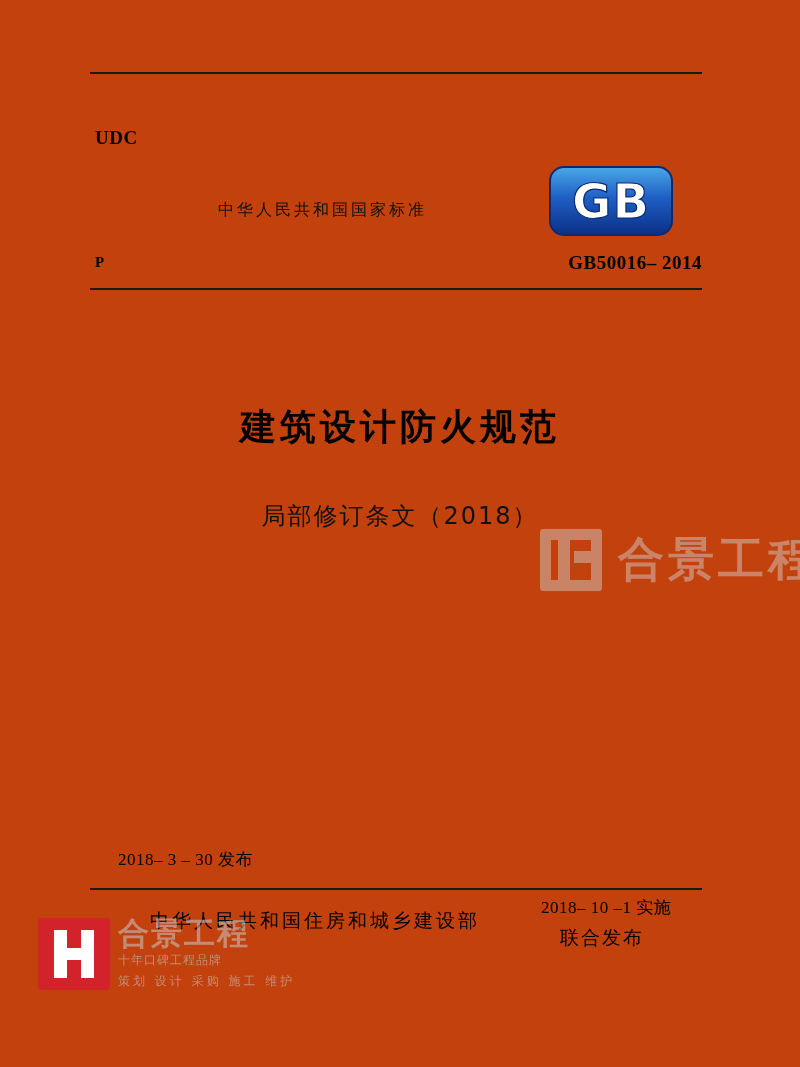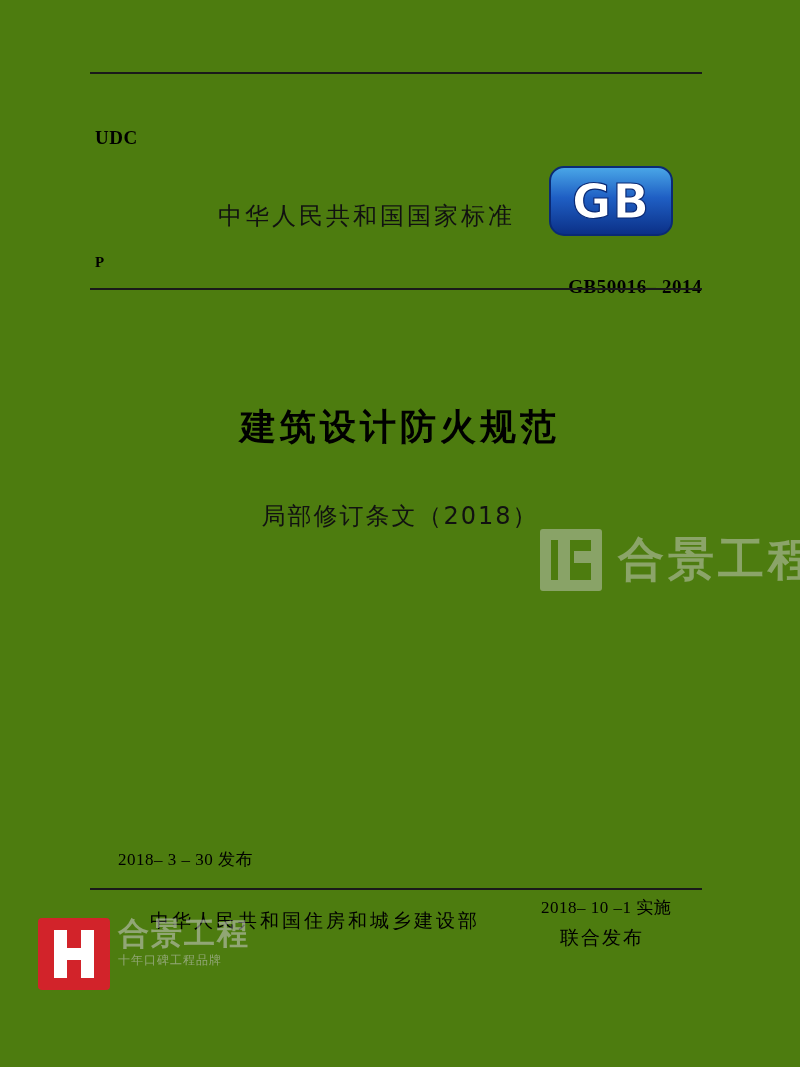--- a/index.html
+++ b/index.html
@@ -15,21 +15,21 @@
     color: #000;
     overflow: hidden;
   }
 
   .page {
     position: absolute;
     left: 0;
     top: 0;
     width: 800px;
     height: 1067px;
-    background: #4d7c0f;
+    background: #c2410c;
   }
 
   
   .rule-top {
     position: absolute;
     left: 90px;
     top: 72px;
     width: 612px;
     height: 2px;
     background: #1a1a1a;
@@ -58,35 +58,34 @@
     left: 95px;
     top: 254px;
     font-size: 15px;
     font-weight: bold;
     font-family: "Liberation Serif", serif;
   }
   .national-standard {
     position: absolute;
     left: 218px;
     top: 200px;
-    font-size: 24px;
+    font-size: 16px;
     letter-spacing: 3px;
     font-family: "DejaVu Sans", "Liberation Sans", sans-serif;
     font-weight: 500;
     color: #111;
   }
   .std-code {
     position: absolute;
     right: 98px;
     top: 252px;
     font-size: 19px;
     font-weight: bold;
     letter-spacing: 0.5px;
     font-family: "Liberation Serif", serif;
-    margin-top: 24px;
   }
 
   
   .gb-logo {
     position: absolute;
     left: 548px;
     top: 165px;
     width: 126px;
     height: 72px;
   }
@@ -345,15 +344,16 @@
 
   <div class="logo-badge">
     <div class="lb-left"></div>
     <div class="lb-right"></div>
     <div class="lb-mid"></div>
   </div>
 
   <div class="logo-word">
     <div class="lw-main">合景工程</div>
     <div class="lw-sub">十年口碑工程品牌</div>
+    <div class="lw-sub2">策划  设计  采购  施工  维护</div>
   </div>
 
 </div>
 
 </body></html>

